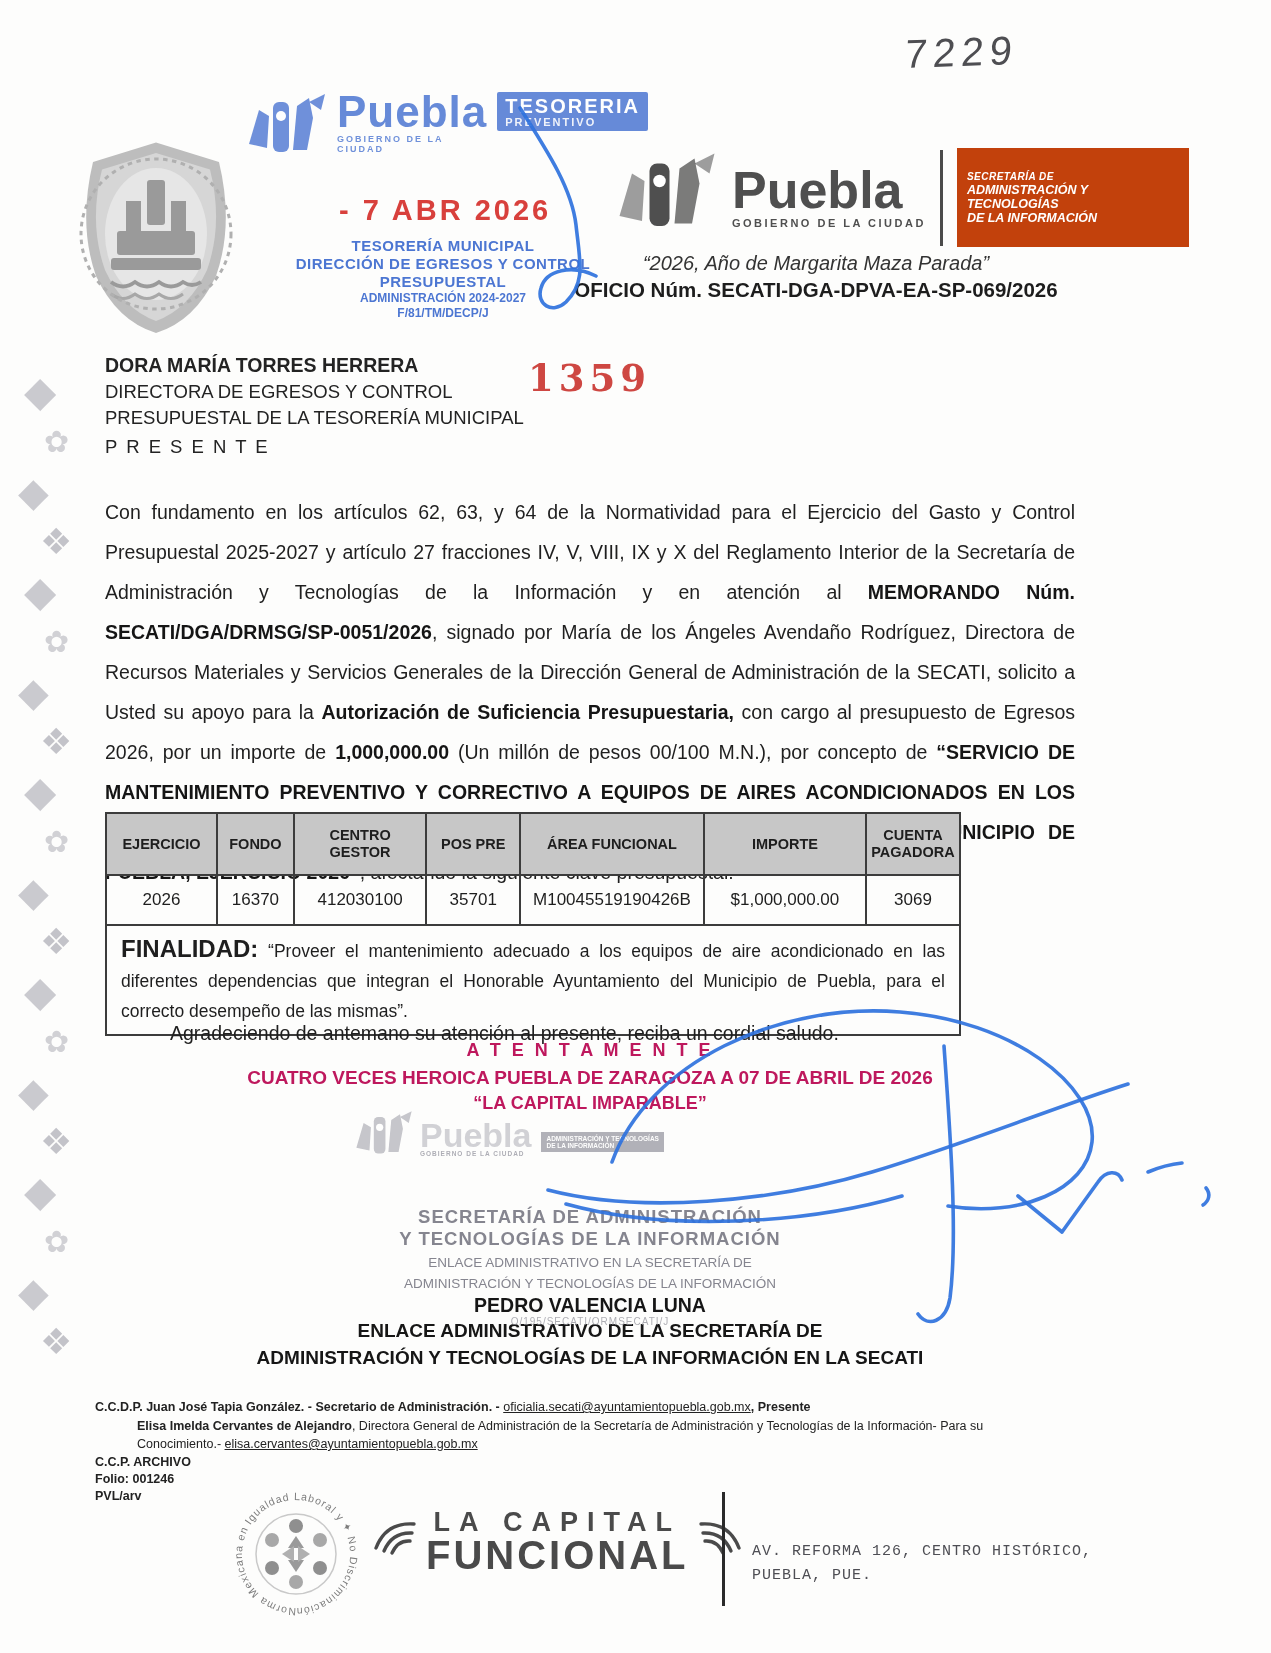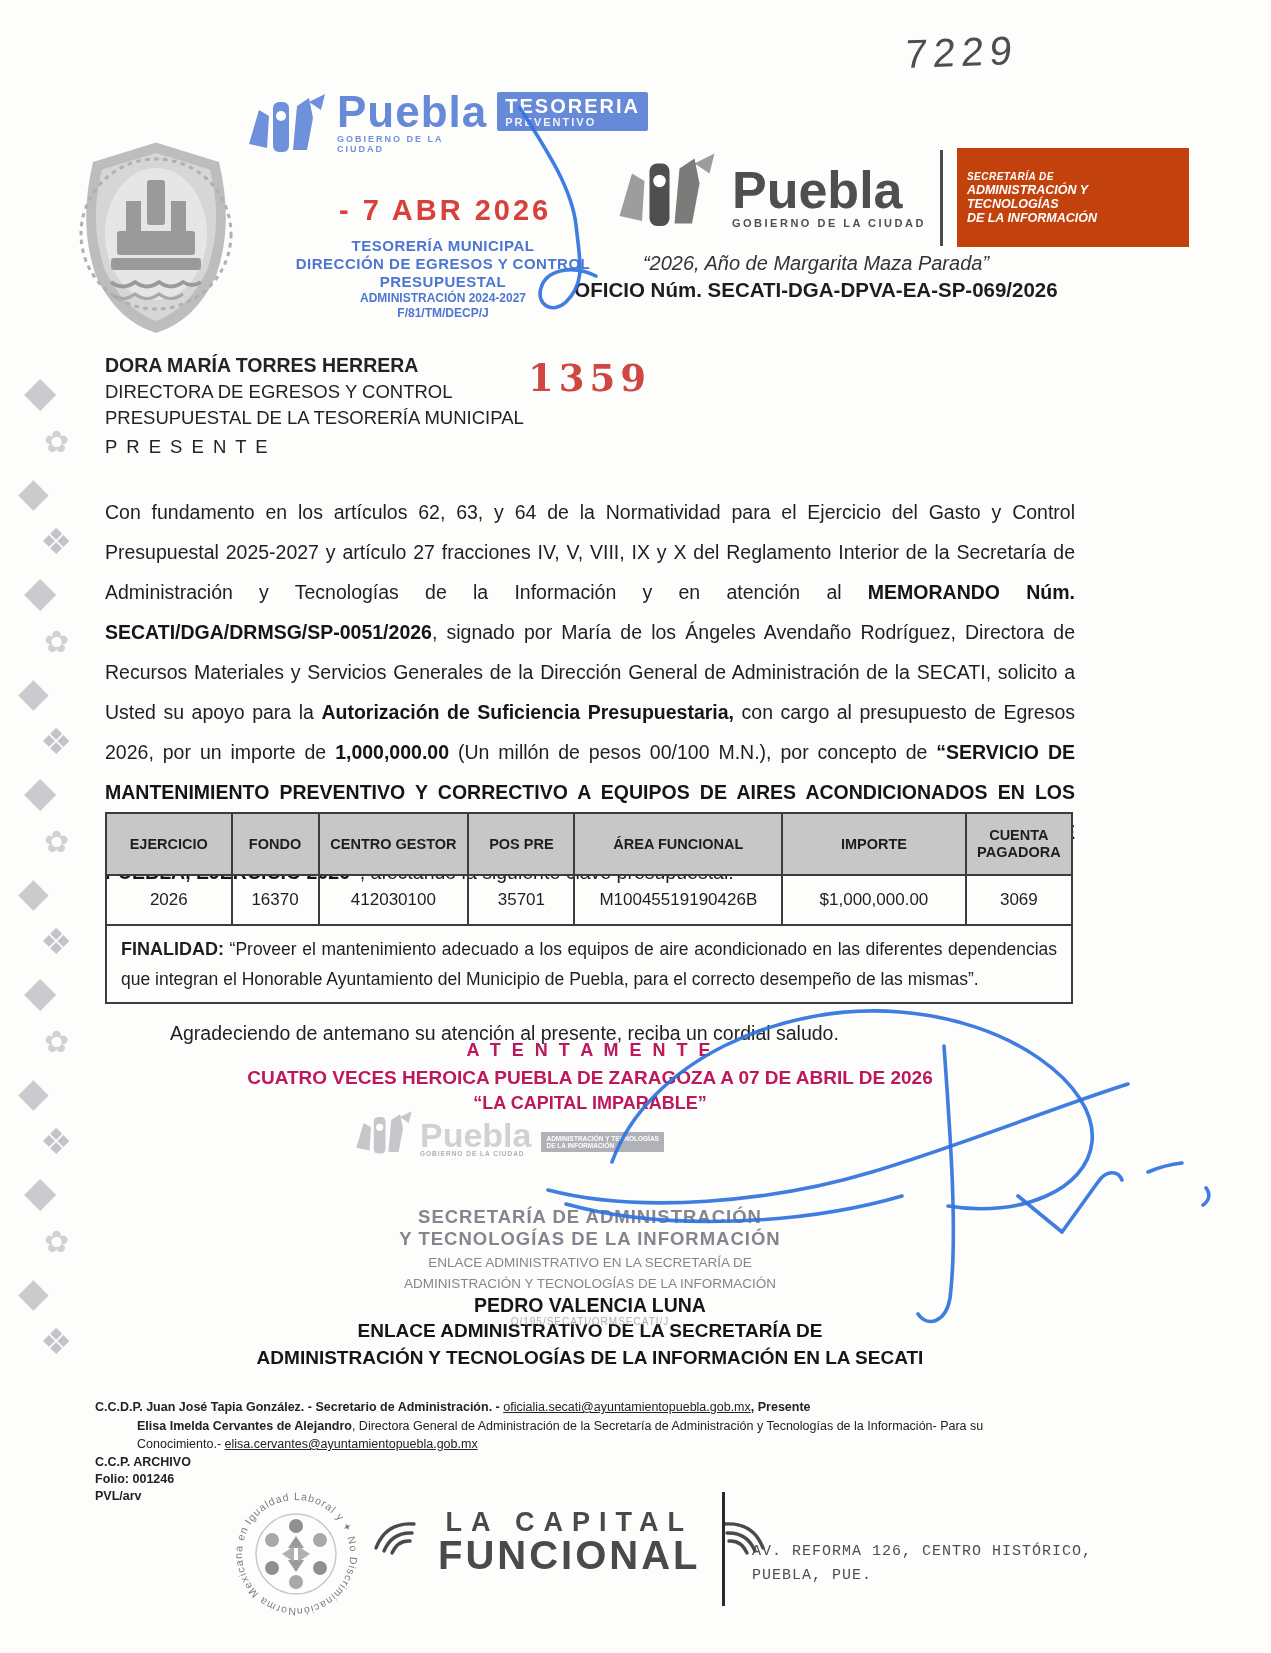--- a/index.html
+++ b/index.html
@@ -48,27 +48,27 @@
   .addressee{position:absolute;left:105px;top:352px;font-size:18.5px;line-height:26.5px;}
   .addressee .name{font-weight:bold;font-size:19.5px;}
   .addressee .presente{letter-spacing:2px;margin-top:2px;}
   .received{position:absolute;left:528px;top:356px;color:#c9342e;font-family:"DejaVu Serif",serif;
     font-size:37px;font-weight:bold;letter-spacing:5px;opacity:.9;}
   
   .bodytext{position:absolute;left:105px;top:472px;width:970px;font-size:19.5px;line-height:40px;
     text-align:justify;color:#1f1f1f;}
   .bodytext b{font-weight:bold;color:#151515;}
   
-  .clave{position:absolute;left:105px;top:812px;width:968px;border-collapse:collapse;
+  .clave{position:absolute;left:105px;top:812px;width:856px;border-collapse:collapse;
     font-size:17px;color:#1e1e1e;border-radius:21px;}
   .clave th,.clave td{border:2px solid #3c3c3c;text-align:center;padding:4px 4px;}
   .clave th{background:#c7c7c7;font-size:14.5px;font-weight:bold;height:52px;line-height:17px;}
   .clave td{height:40px;font-size:17px;}
   .clave .finalidad{ text-align:left;font-size:17.5px;line-height:30px;padding:8px 14px;height:auto;text-align:justify;}
-  .clave .finalidad b{font-size:18px;}
+  .clave .finalidad b{font-size:24px;}
   
   .salutation{position:absolute;left:170px;top:1022px;font-size:19.5px;color:#1f1f1f;}
   .closing{position:absolute;left:105px;top:1040px;width:970px;text-align:center;color:#be185d;}
   .closing .atent{font-weight:bold;font-size:18px;letter-spacing:3px;}
   .closing .citydate{font-weight:bold;font-size:19px;margin-top:6px;}
   .closing .motto{font-weight:bold;font-size:18px;margin-top:4px;position:relative;z-index:3;}
   .sig-stamp{position:absolute;left:352px;top:1108px;width:420px;color:#8d8d96;z-index:1;}
   .sig-stamp .mini-row{display:flex;align-items:center;gap:4px;opacity:.8;}
   .sig-stamp .mini-word{font-size:34px;font-weight:bold;color:#9a9aa4;opacity:.55;line-height:30px;}
   .sig-stamp .mini-sub{font-size:6.5px;font-weight:bold;letter-spacing:1px;color:#9a9aa4;}
@@ -81,21 +81,21 @@
   .signer .faint{color:#9a9aa2;font-size:10px;letter-spacing:1px;position:absolute;left:0;right:0;top:22px;opacity:.8;}
   .signer .nm{font-weight:bold;font-size:19.5px;}
   .signer .t{font-weight:bold;font-size:19px;line-height:27px;}
   
   .ccblock{position:absolute;left:95px;top:1398px;width:1060px;font-size:12.5px;line-height:18.5px;color:#222;}
   .ccblock .ind{margin-left:42px;}
   .ccblock b{font-weight:bold;}
   .ccblock a{color:#222;text-decoration:underline;}
   .ccblock .meta{font-weight:bold;line-height:17px;}
   .seal{position:absolute;left:228px;top:1486px;}
-  .capital{position:absolute;left:372px;top:1508px;display:flex;align-items:center;gap:20px;color:#4a4a4a;}
+  .capital{position:absolute;left:372px;top:1508px;display:flex;align-items:center;gap:8px;color:#4a4a4a;}
   .capital .txt{text-align:center;}
   .capital .c1{font-weight:bold;font-size:27px;letter-spacing:9px;line-height:28px;}
   .capital .c2{font-weight:bold;font-size:40px;letter-spacing:3px;line-height:38px;}
   .divbar{position:absolute;left:722px;top:1492px;width:3px;height:114px;background:#2a2a2a;}
   .address{position:absolute;left:752px;top:1540px;font-family:"Liberation Mono",monospace;
     font-size:15px;line-height:24px;color:#4e4e54;letter-spacing:1px;}
   
   .ink{position:absolute;left:0;top:0;width:1271px;height:1653px;z-index:4;pointer-events:none;}
   .ink path{fill:none;stroke:#2f72dd;stroke-width:3.6;stroke-linecap:round;stroke-linejoin:round;opacity:.92;}
 </style>

